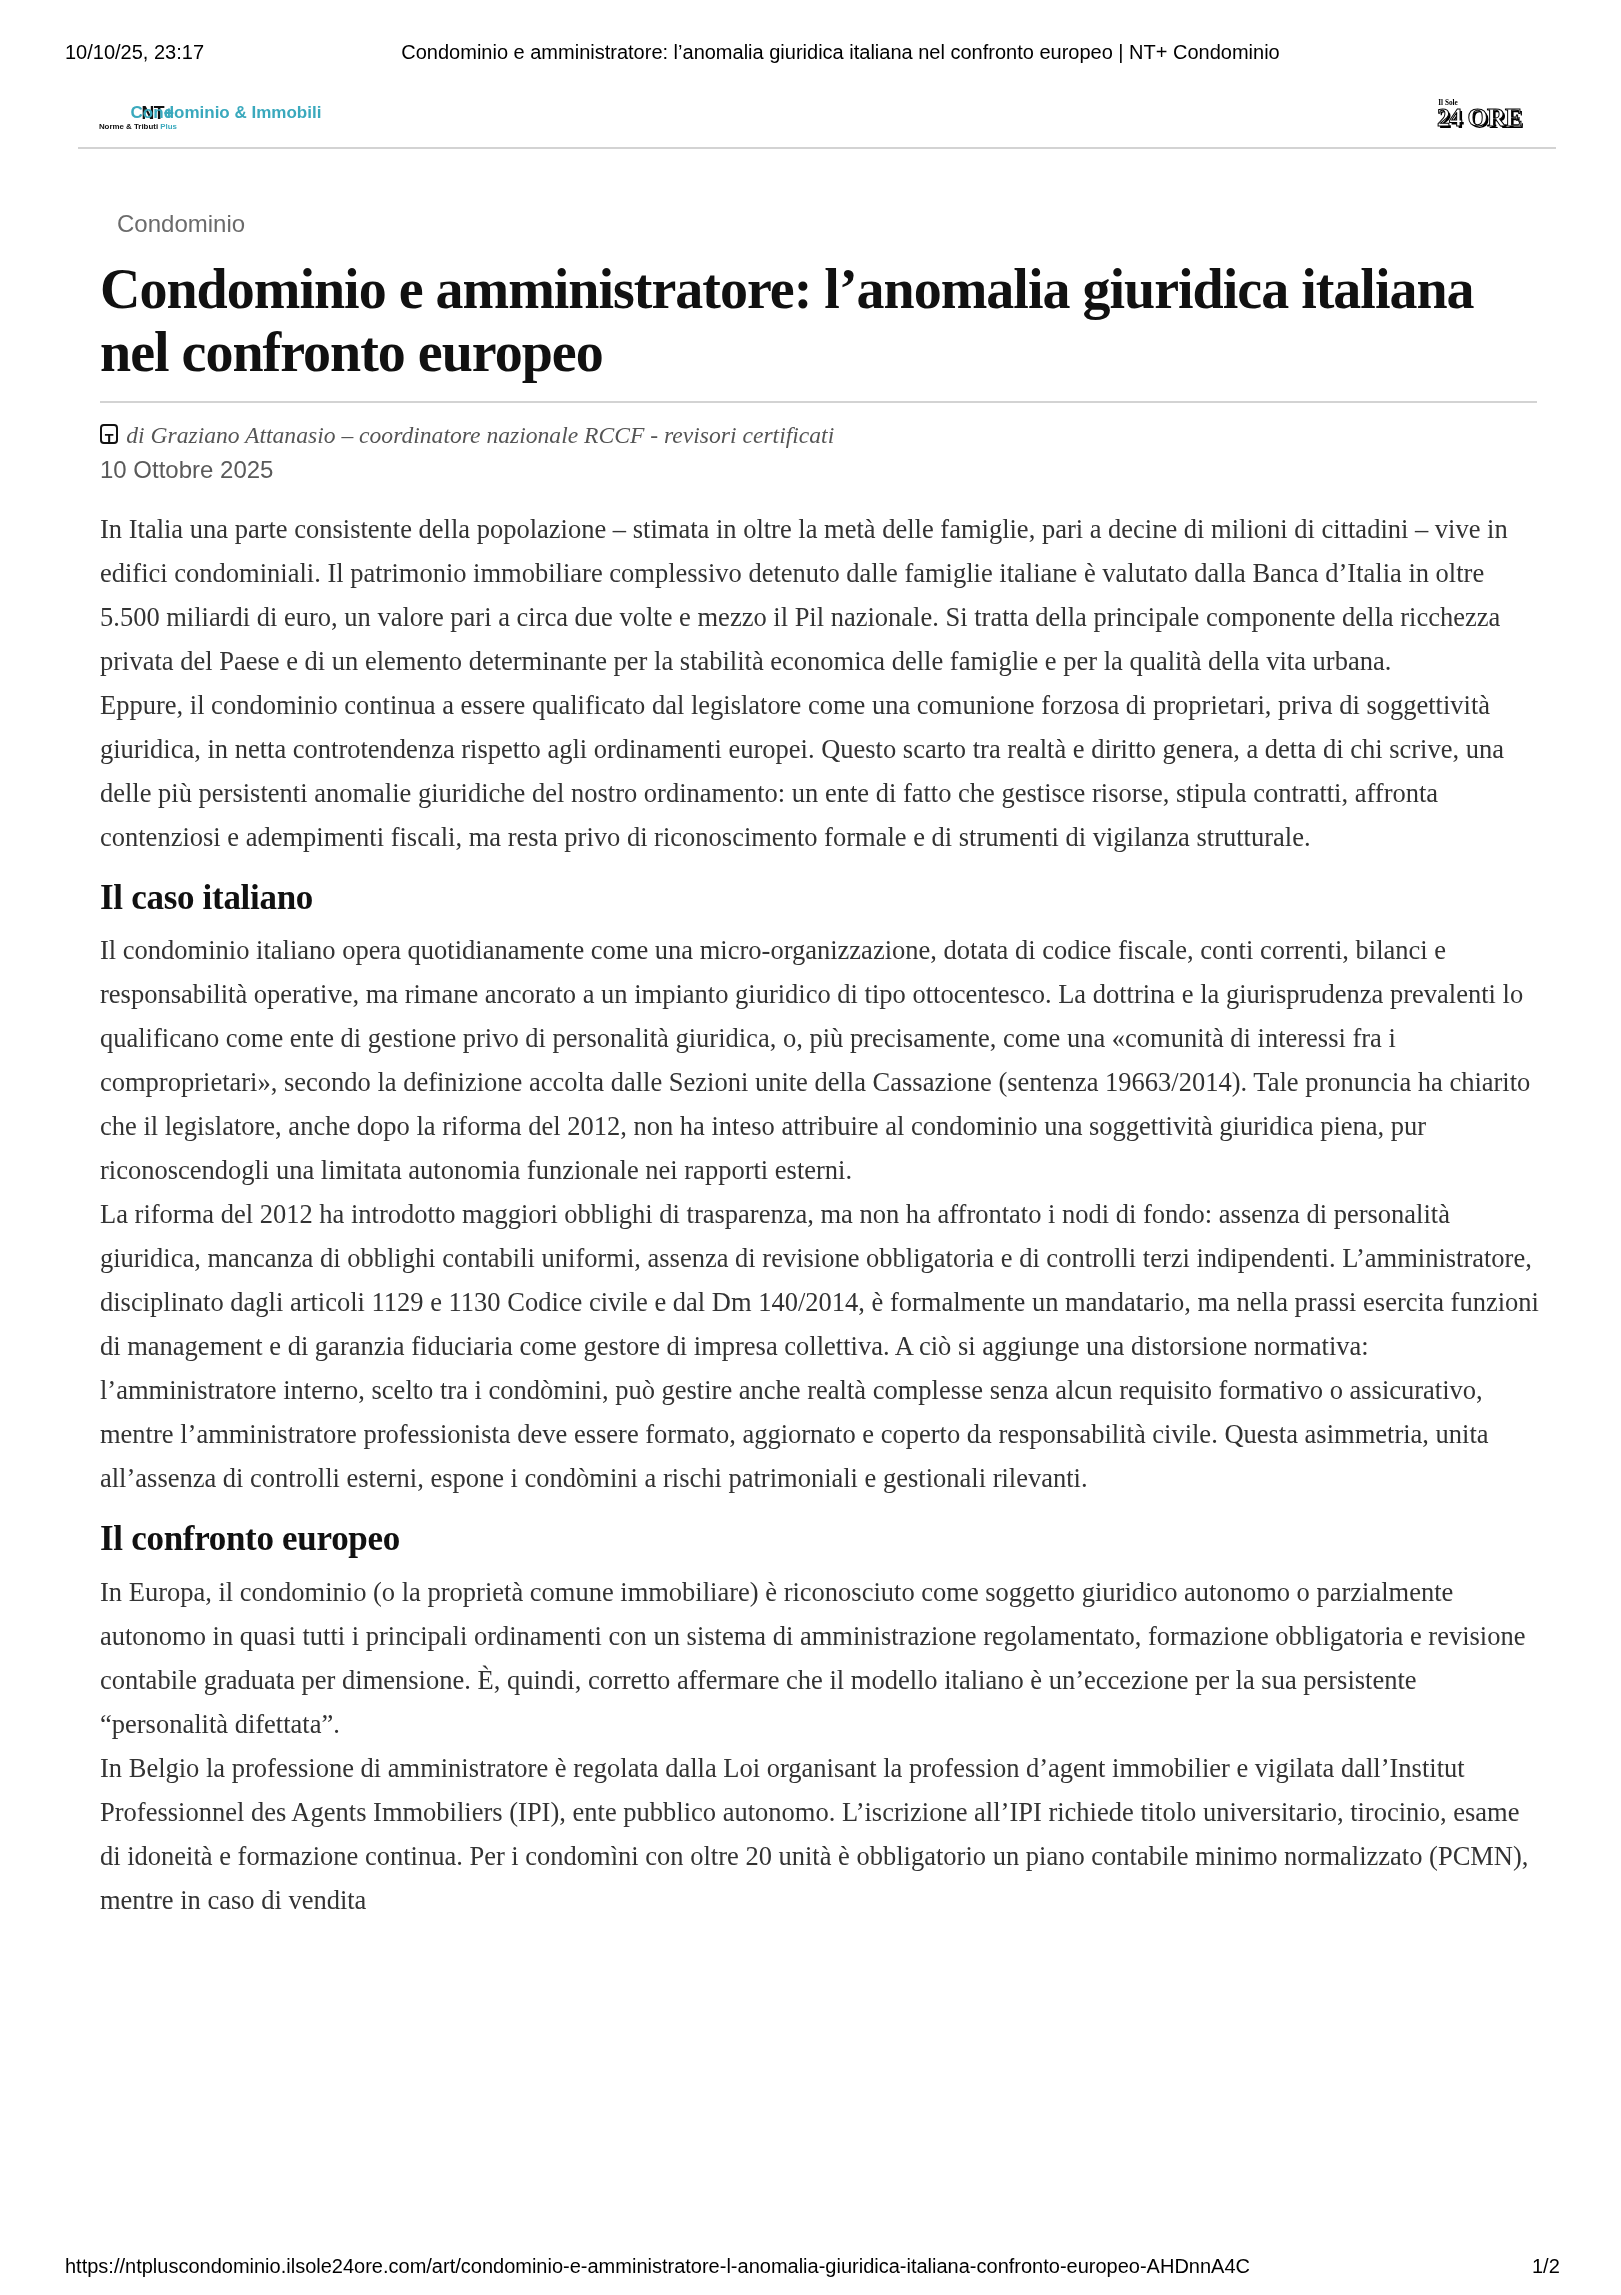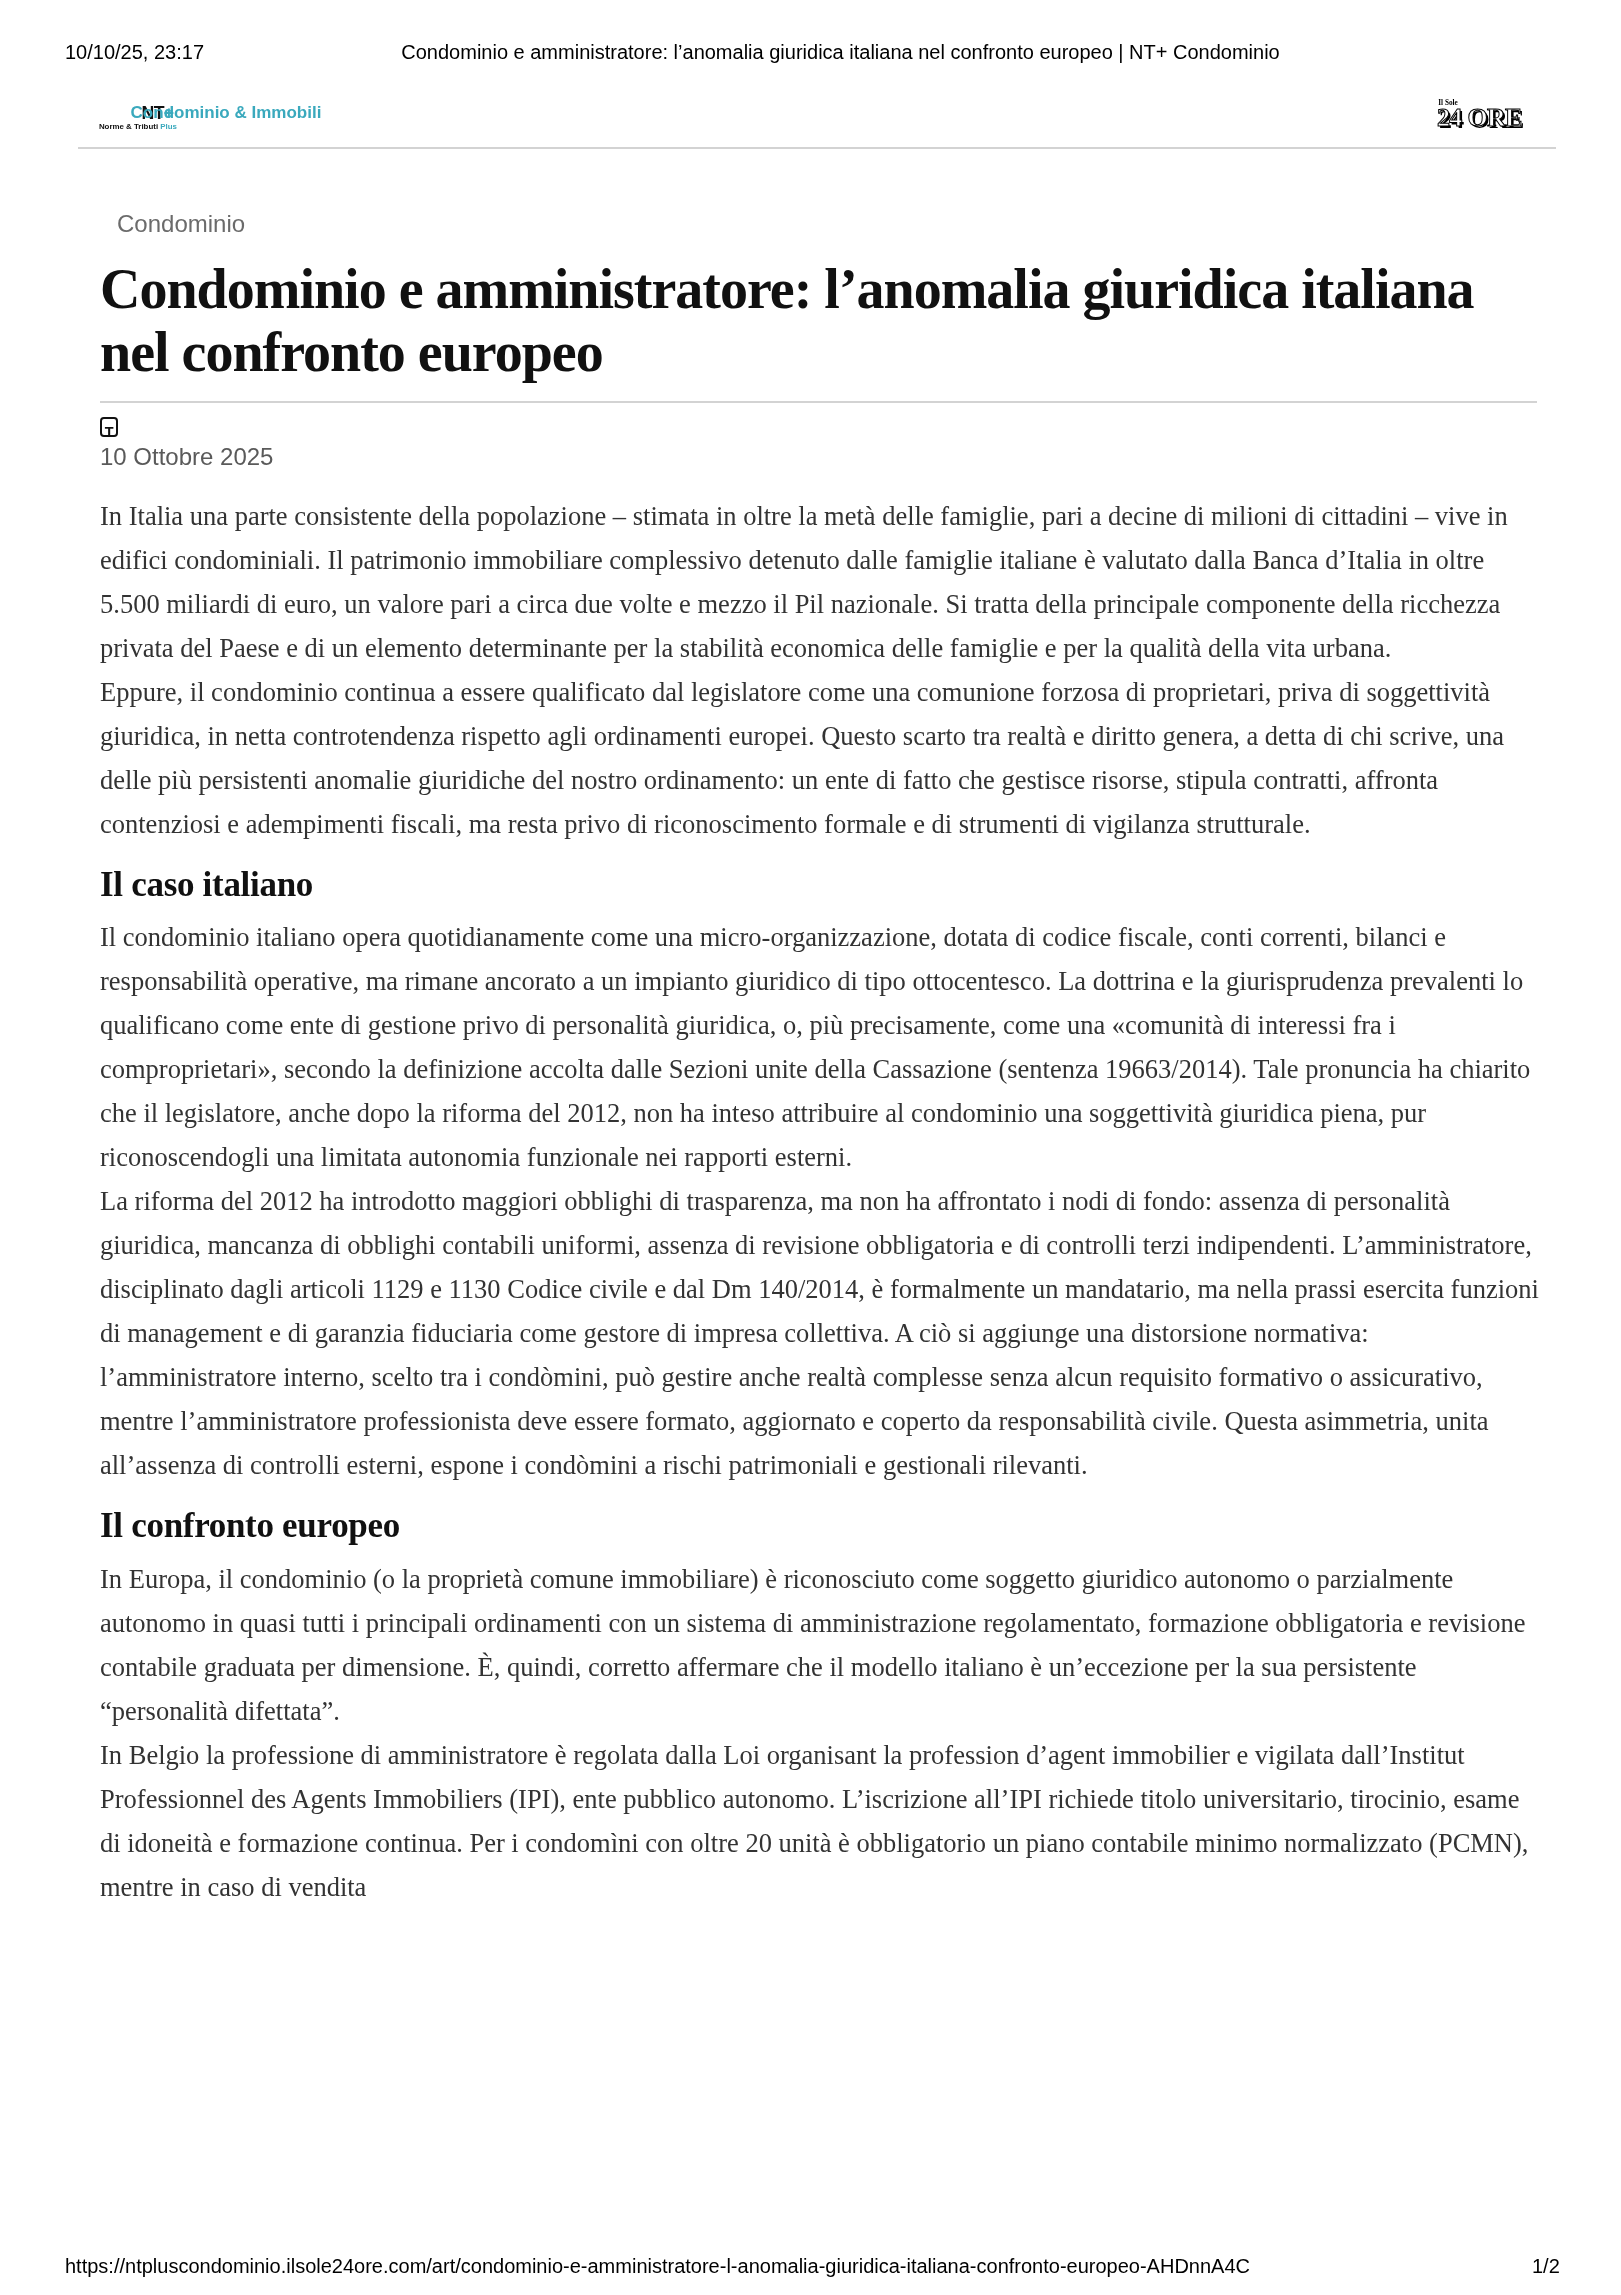--- a/index.html
+++ b/index.html
@@ -231,20 +231,21 @@
 </div>
 <div class="header-rule"></div>
 
 <div class="article">
   <p class="category">Condominio</p>
   <h1 class="headline">Condominio e amministratore: l’anomalia giuridica italiana nel confronto europeo</h1>
   <div class="sub-rule"></div>
 
   <div class="byline">
     <span class="byline-icon"></span>
+    <span>di Graziano Attanasio – coordinatore nazionale RCCF - revisori certificati</span>
   </div>
   <div class="pub-date">10 Ottobre 2025</div>
 
   <div class="body-block">
     <p class="para">In Italia una parte consistente della popolazione – stimata in oltre la metà delle famiglie, pari a decine di milioni di cittadini – vive in edifici condominiali. Il patrimonio immobiliare complessivo detenuto dalle famiglie italiane è valutato dalla Banca d’Italia in oltre 5.500 miliardi di euro, un valore pari a circa due volte e mezzo il Pil nazionale. Si tratta della principale componente della ricchezza privata del Paese e di un elemento determinante per la stabilità economica delle famiglie e per la qualità della vita urbana.</p>
     <p class="para">Eppure, il condominio continua a essere qualificato dal legislatore come una comunione forzosa di proprietari, priva di soggettività giuridica, in netta controtendenza rispetto agli ordinamenti europei. Questo scarto tra realtà e diritto genera, a detta di chi scrive, una delle più persistenti anomalie giuridiche del nostro ordinamento: un ente di fatto che gestisce risorse, stipula contratti, affronta contenziosi e adempimenti fiscali, ma resta privo di riconoscimento formale e di strumenti di vigilanza strutturale.</p>
 
     <h2 class="section-heading">Il caso italiano</h2>
     <p class="para">Il condominio italiano opera quotidianamente come una micro-organizzazione, dotata di codice fiscale, conti correnti, bilanci e responsabilità operative, ma rimane ancorato a un impianto giuridico di tipo ottocentesco. La dottrina e la giurisprudenza prevalenti lo qualificano come ente di gestione privo di personalità giuridica, o, più precisamente, come una «comunità di interessi fra i comproprietari», secondo la definizione accolta dalle Sezioni unite della Cassazione (sentenza 19663/2014). Tale pronuncia ha chiarito che il legislatore, anche dopo la riforma del 2012, non ha inteso attribuire al condominio una soggettività giuridica piena, pur riconoscendogli una limitata autonomia funzionale nei rapporti esterni.</p>
     <p class="para">La riforma del 2012 ha introdotto maggiori obblighi di trasparenza, ma non ha affrontato i nodi di fondo: assenza di personalità giuridica, mancanza di obblighi contabili uniformi, assenza di revisione obbligatoria e di controlli terzi indipendenti. L’amministratore, disciplinato dagli articoli 1129 e 1130 Codice civile e dal Dm 140/2014, è formalmente un mandatario, ma nella prassi esercita funzioni di management e di garanzia fiduciaria come gestore di impresa collettiva. A ciò si aggiunge una distorsione normativa: l’amministratore interno, scelto tra i condòmini, può gestire anche realtà complesse senza alcun requisito formativo o assicurativo, mentre l’amministratore professionista deve essere formato, aggiornato e coperto da responsabilità civile. Questa asimmetria, unita all’assenza di controlli esterni, espone i condòmini a rischi patrimoniali e gestionali rilevanti.</p>

